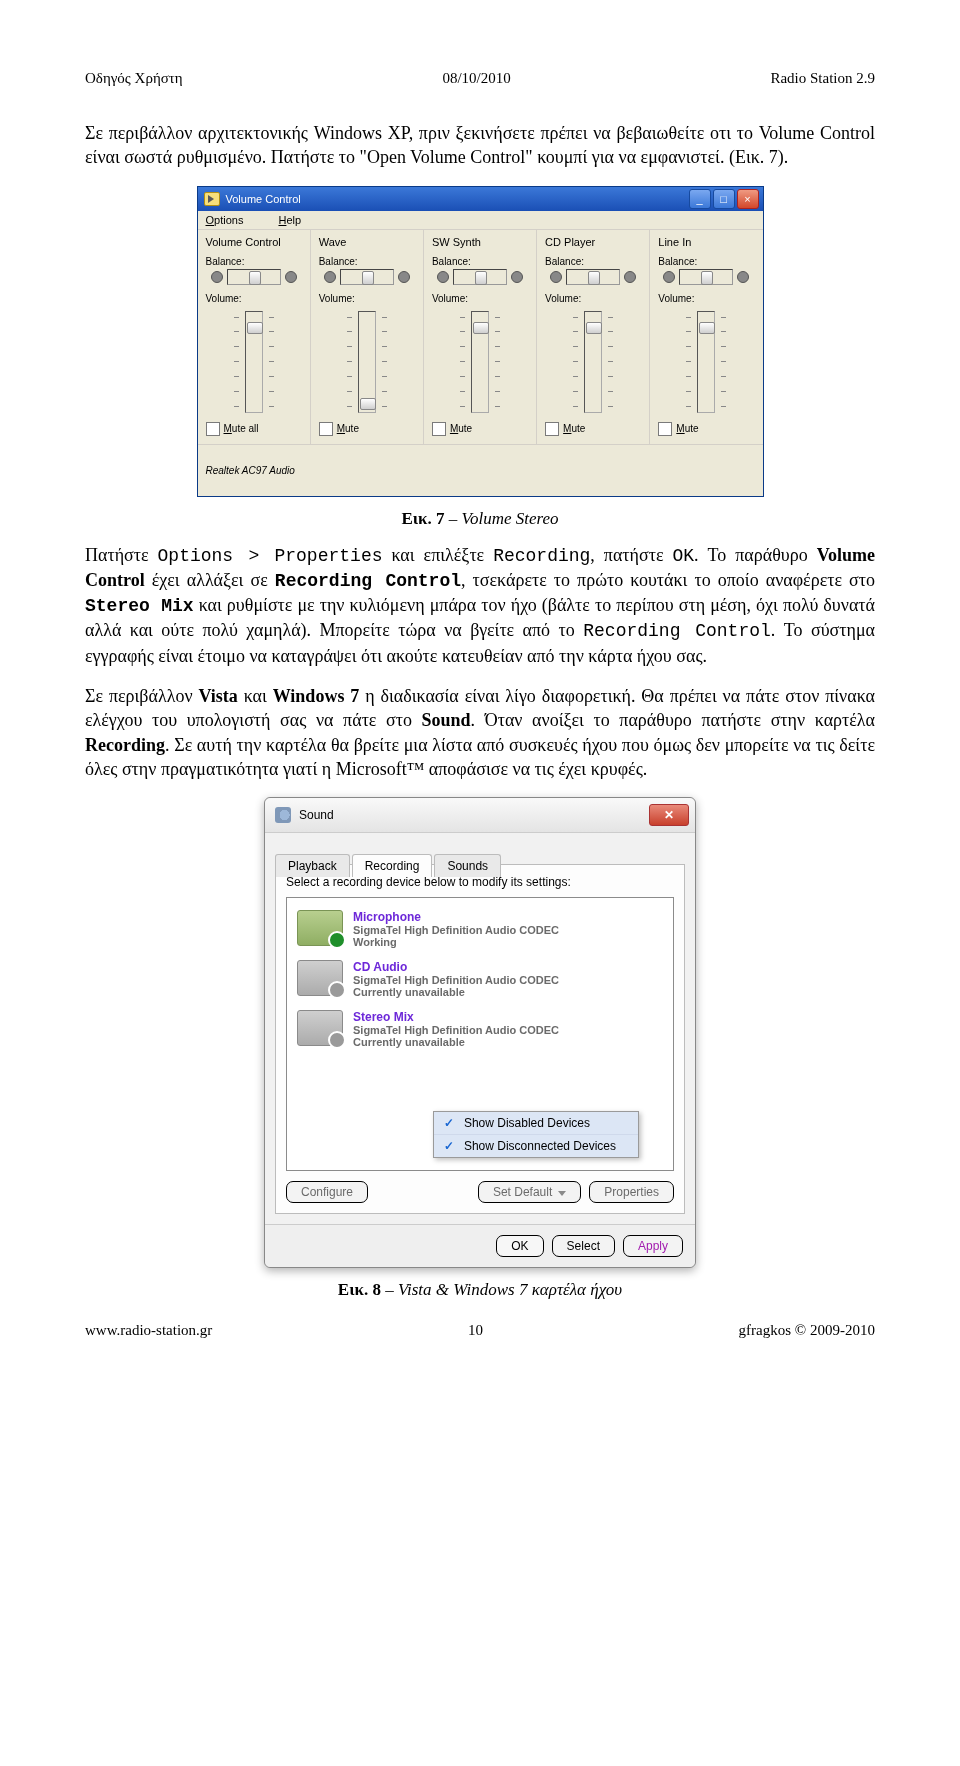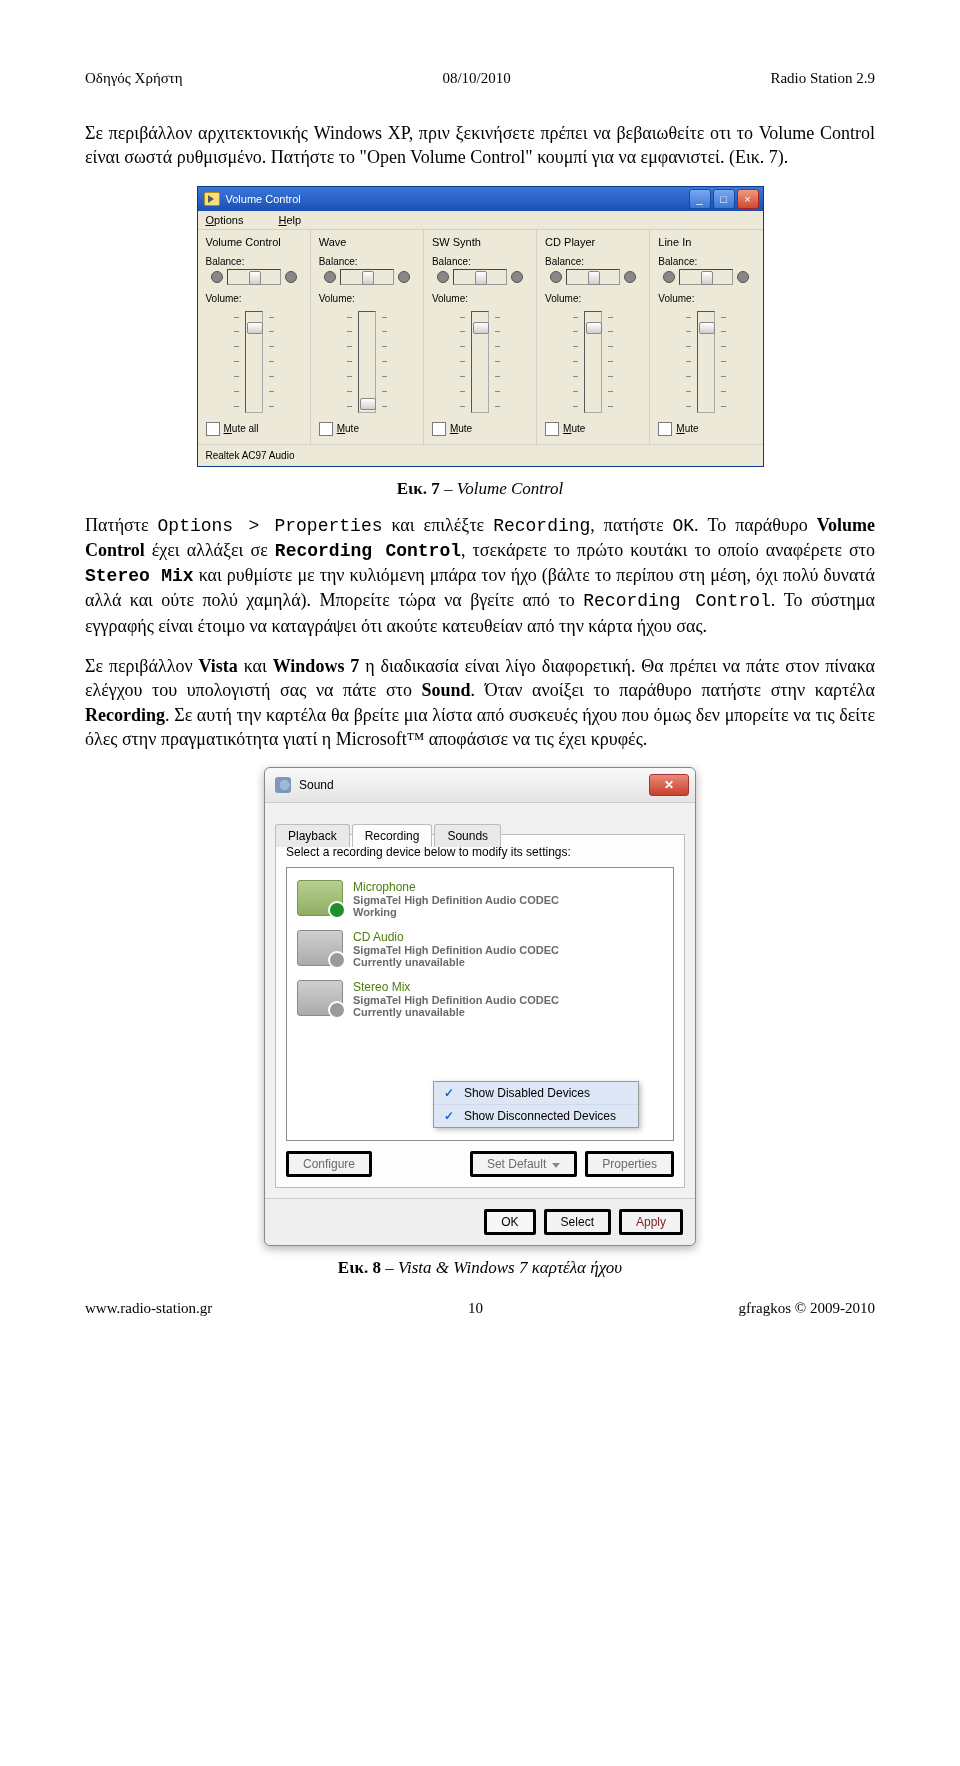--- a/index.html
+++ b/index.html
@@ -165,24 +165,25 @@
   .vc-mute-row {
     align-self: flex-start;
     display: flex; align-items: center; gap: 4px;
     font-size: 10px;
   }
   .vc-checkbox {
     width: 12px; height: 12px;
     background: #fff; border: 1px solid #7a7a7a;
   }
   .vc-status {
-    padding: 5px 8px;
+    padding: 20px 8px;
     border-top: 1px solid #d4d0c8;
     font-size: 10px;
     background:#ece9d8;
+    font-style:italic;
   }
 
   
   .snd-window {
     width: 430px;
     margin: 14px auto 10px auto;
     background: #f1f1f1;
     border: 1px solid #888;
     border-radius: 6px;
     font-family: "Segoe UI", Tahoma, Arial, sans-serif;
@@ -266,21 +267,21 @@
   .snd-dev-icon::after{
     content:"";
     position:absolute; right:-4px; bottom:-4px;
     width:14px; height:14px;
     background:#1f8f2b;
     border:2px solid #fff;
     border-radius:50%;
   }
   .snd-dev-icon.gray { background: linear-gradient(#cfcfcf,#ababab); border-color:#8a8a8a;}
   .snd-dev-icon.gray::after{ background:#9a9a9a; }
-  .snd-dev-text .dev-name { color:#4d7c0f; }
+  .snd-dev-text .dev-name { color:#6d28d9;font-weight:bold; }
   .snd-dev-text .dev-sub { color:#6a6a6a; font-size:11px;font-weight:bold; }
   .snd-context {
     position: absolute;
     right: 34px;
     bottom: 12px;
     background: #f3f3f3;
     border: 1px solid #9a9a9a;
     box-shadow: 2px 2px 5px rgba(0,0,0,.25);
     font-size: 12px;
   }
@@ -296,39 +297,39 @@
     color: #1967d2; font-weight: bold;
     display:flex;align-items:center;justify-content:center;
   }
   .snd-btnrow {
     display: flex; justify-content: space-between;
     margin-top: 10px;
   }
   .snd-btn {
     padding: 3px 14px;
     background: #f3f3f3;
-    border: 3px solid #000000;
-    border-radius: 2px;
+    border: 1px solid #000000;
+    border-radius: 7px;
     color: #6a6a6a;
     font-size: 12px;
     cursor: pointer;
   }
   .snd-btn-row2 {
     display: flex; gap: 8px;
   }
   .snd-footer {
     background: #efefef;
     border-top: 1px solid #ccc;
     padding: 10px 12px;
     display: flex; justify-content: flex-end; gap: 8px;
     border-radius: 0 0 6px 6px;
   }
   .snd-footer .snd-btn.ok { color:#000; background:#f7f7f7; }
   .snd-footer .snd-btn.cancel { color:#000; }
-  .snd-footer .snd-btn.apply { color:#7f1d1d; }
+  .snd-footer .snd-btn.apply { color:#a21caf; }
   .snd-def-chev{
     display:inline-block; margin-left:6px;
     width:0;height:0;border-left:4px solid transparent;border-right:4px solid transparent;border-top:5px solid #8a8a8a;
     vertical-align:middle;
   }
 </style>
 </head>
 <body>
 
 <div class="page">
@@ -551,21 +552,21 @@
           <div class="vc-mute-row">
             <span class="vc-checkbox"></span>
             <span><u>M</u>ute</span>
           </div>
         </div>
       </div>
     <div class="vc-status">Realtek AC97 Audio</div>
   </div>
 
   <p class="caption">
-    <b>Εικ. 7</b><i> – Volume Control</i>
+    <b>Εικ. 7</b><i> – Volume Stereo</i>
   </p>
 
   <p class="para">
     <span>Πατήστε </span><span class="mono">Options &gt; Properties</span><span> και επιλέξτε </span><span class="mono">Recording</span><span>, πατήστε </span><span class="mono">OK</span><span>. Το παράθυρο </span><b>Volume Control</b><span> έχει αλλάξει σε </span><b class="mono">Recording Control</b><span>, τσεκάρετε το πρώτο κουτάκι το οποίο αναφέρετε στο </span><b class="mono">Stereo Mix</b><span> και ρυθμίστε με την κυλιόμενη μπάρα τον ήχο (βάλτε το περίπου στη μέση, όχι πολύ δυνατά αλλά και ούτε πολύ χαμηλά). Μπορείτε τώρα να βγείτε από το </span><span class="mono">Recording Control</span><span>. Το σύστημα εγγραφής είναι έτοιμο να καταγράψει ότι ακούτε κατευθείαν από την κάρτα ήχου σας.</span>
   </p>
 
   <p class="para">
     <span>Σε περιβάλλον </span><b>Vista</b><span> και </span><b>Windows 7</b><span> η διαδικασία είναι λίγο διαφορετική. Θα πρέπει να πάτε στον πίνακα ελέγχου του υπολογιστή σας να πάτε στο </span><b>Sound</b><span>. Όταν ανοίξει το παράθυρο πατήστε στην καρτέλα </span><b>Recording</b><span>. Σε αυτή την καρτέλα θα βρείτε μια λίστα από συσκευές ήχου που όμως δεν μπορείτε να τις δείτε όλες στην πραγματικότητα γιατί η Microsoft™ αποφάσισε να τις έχει κρυφές.</span>
   </p>
 

